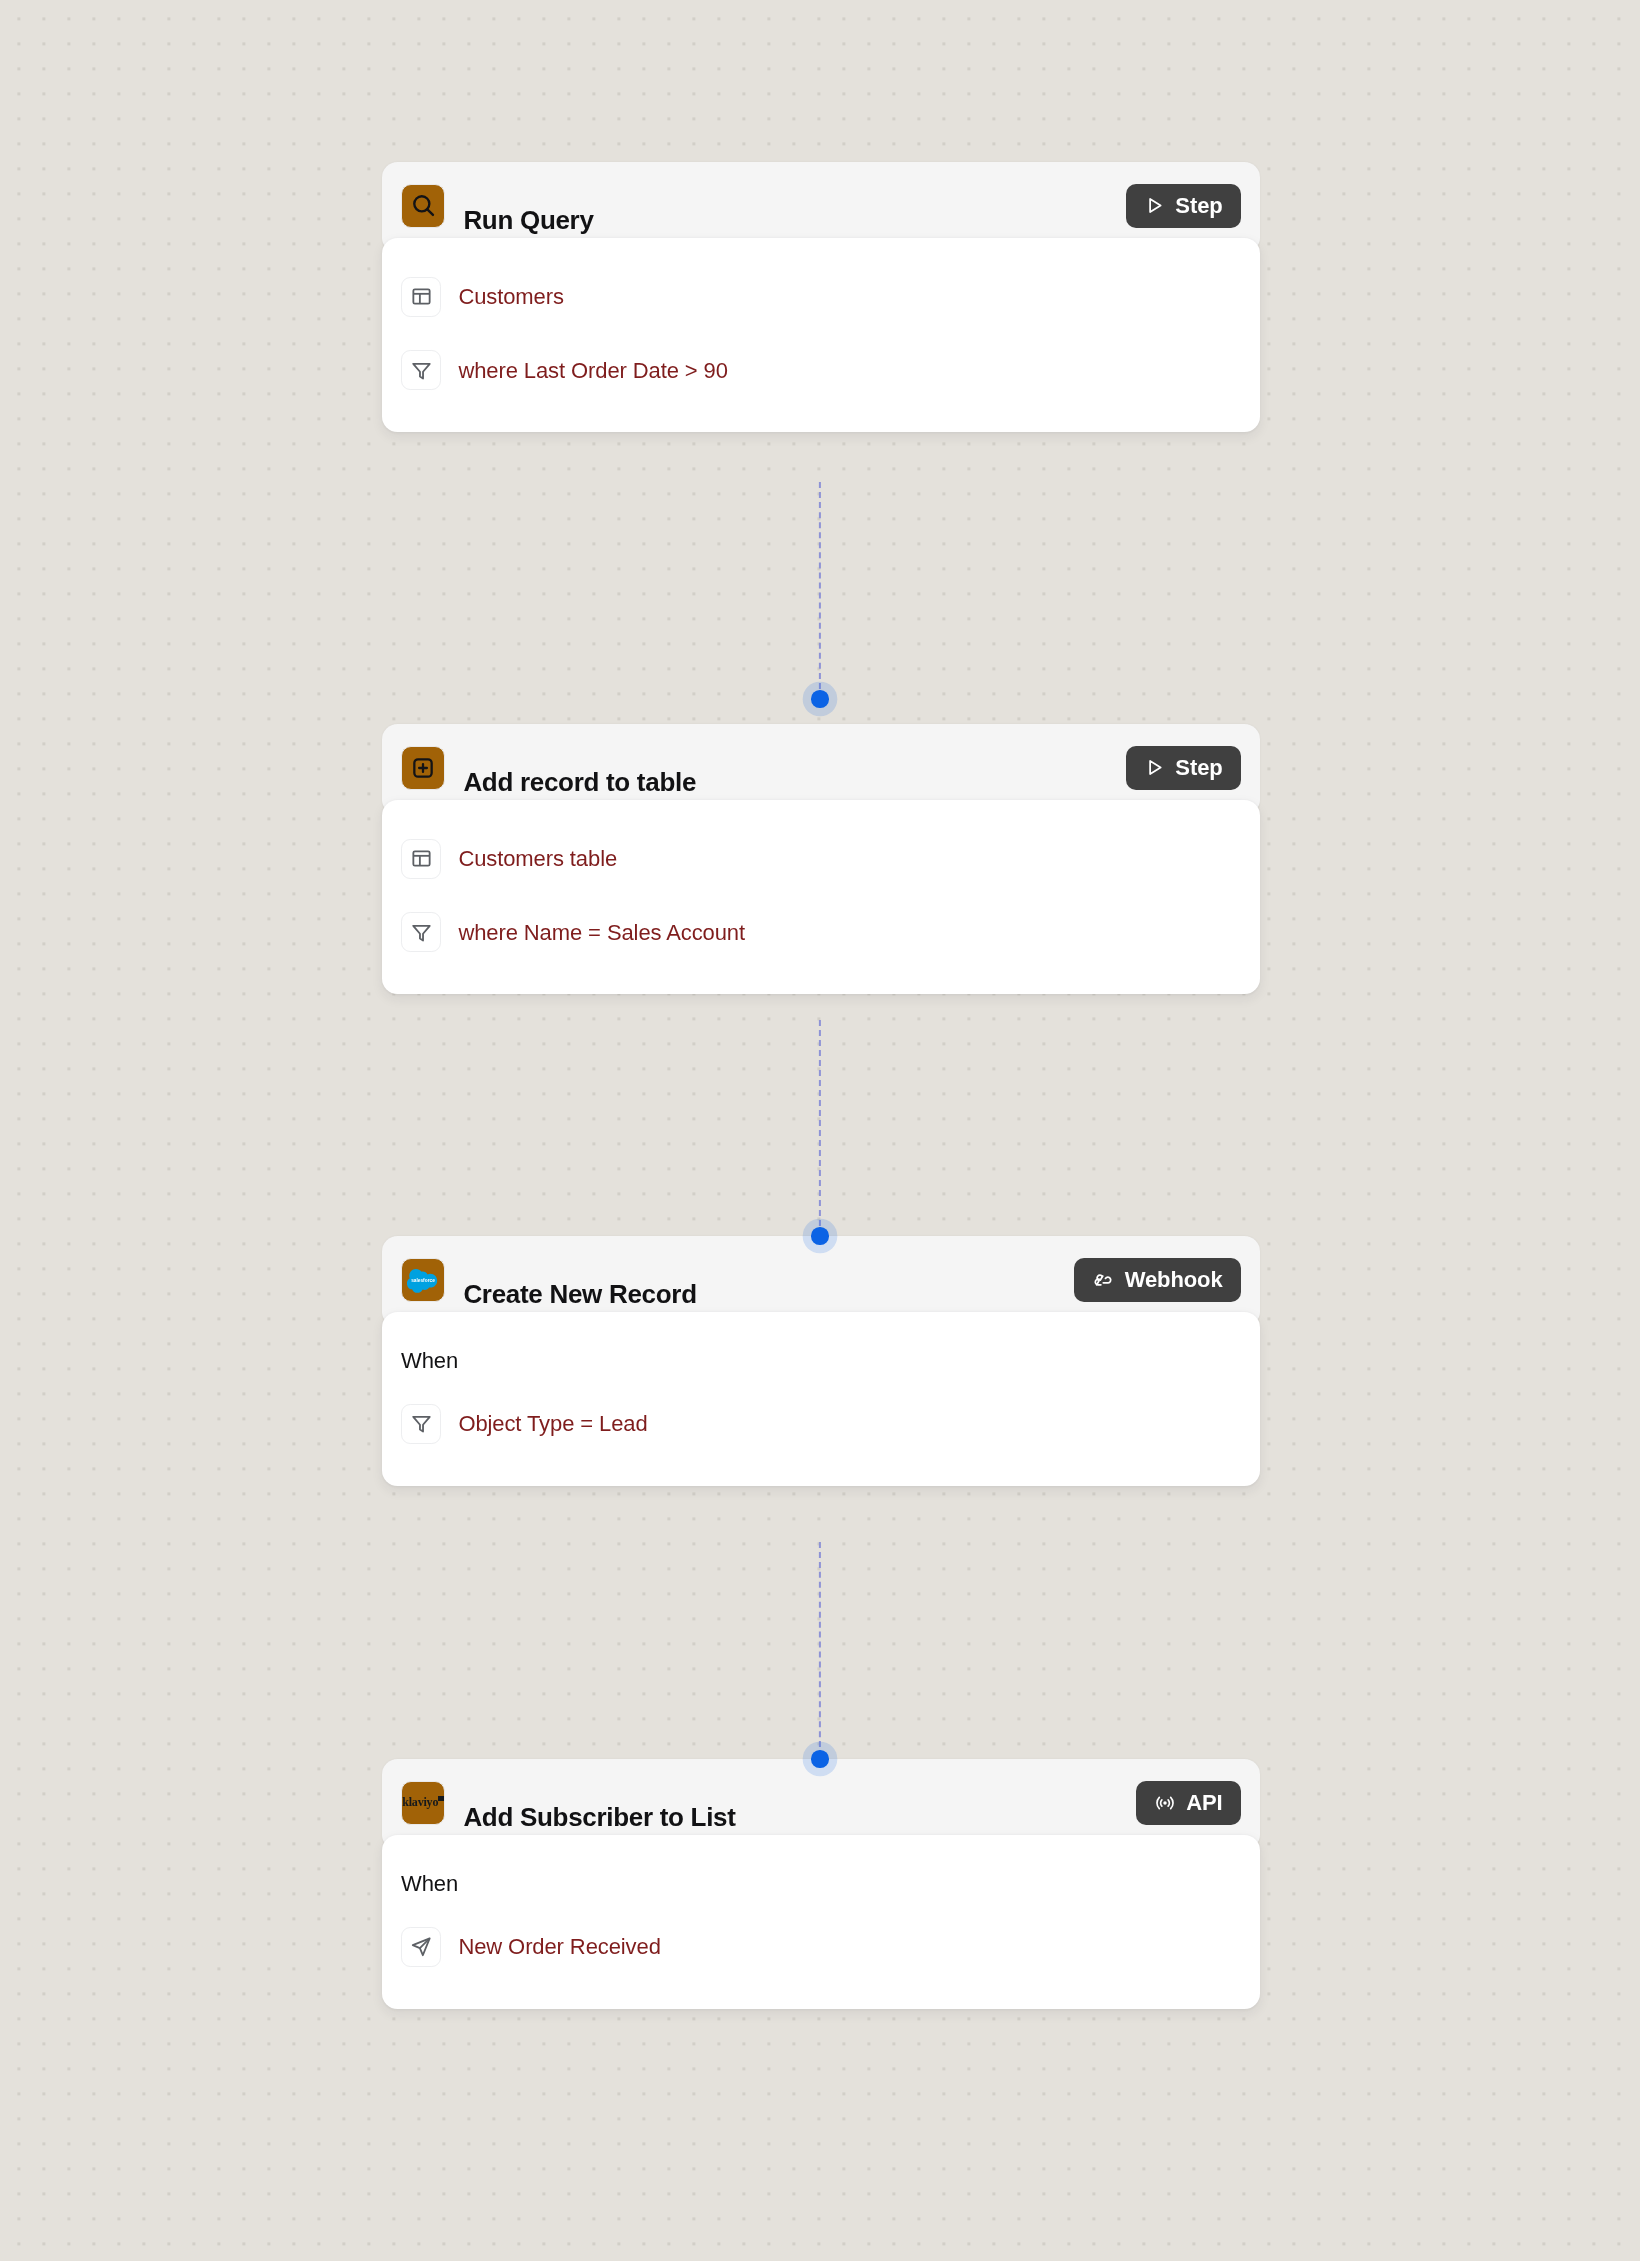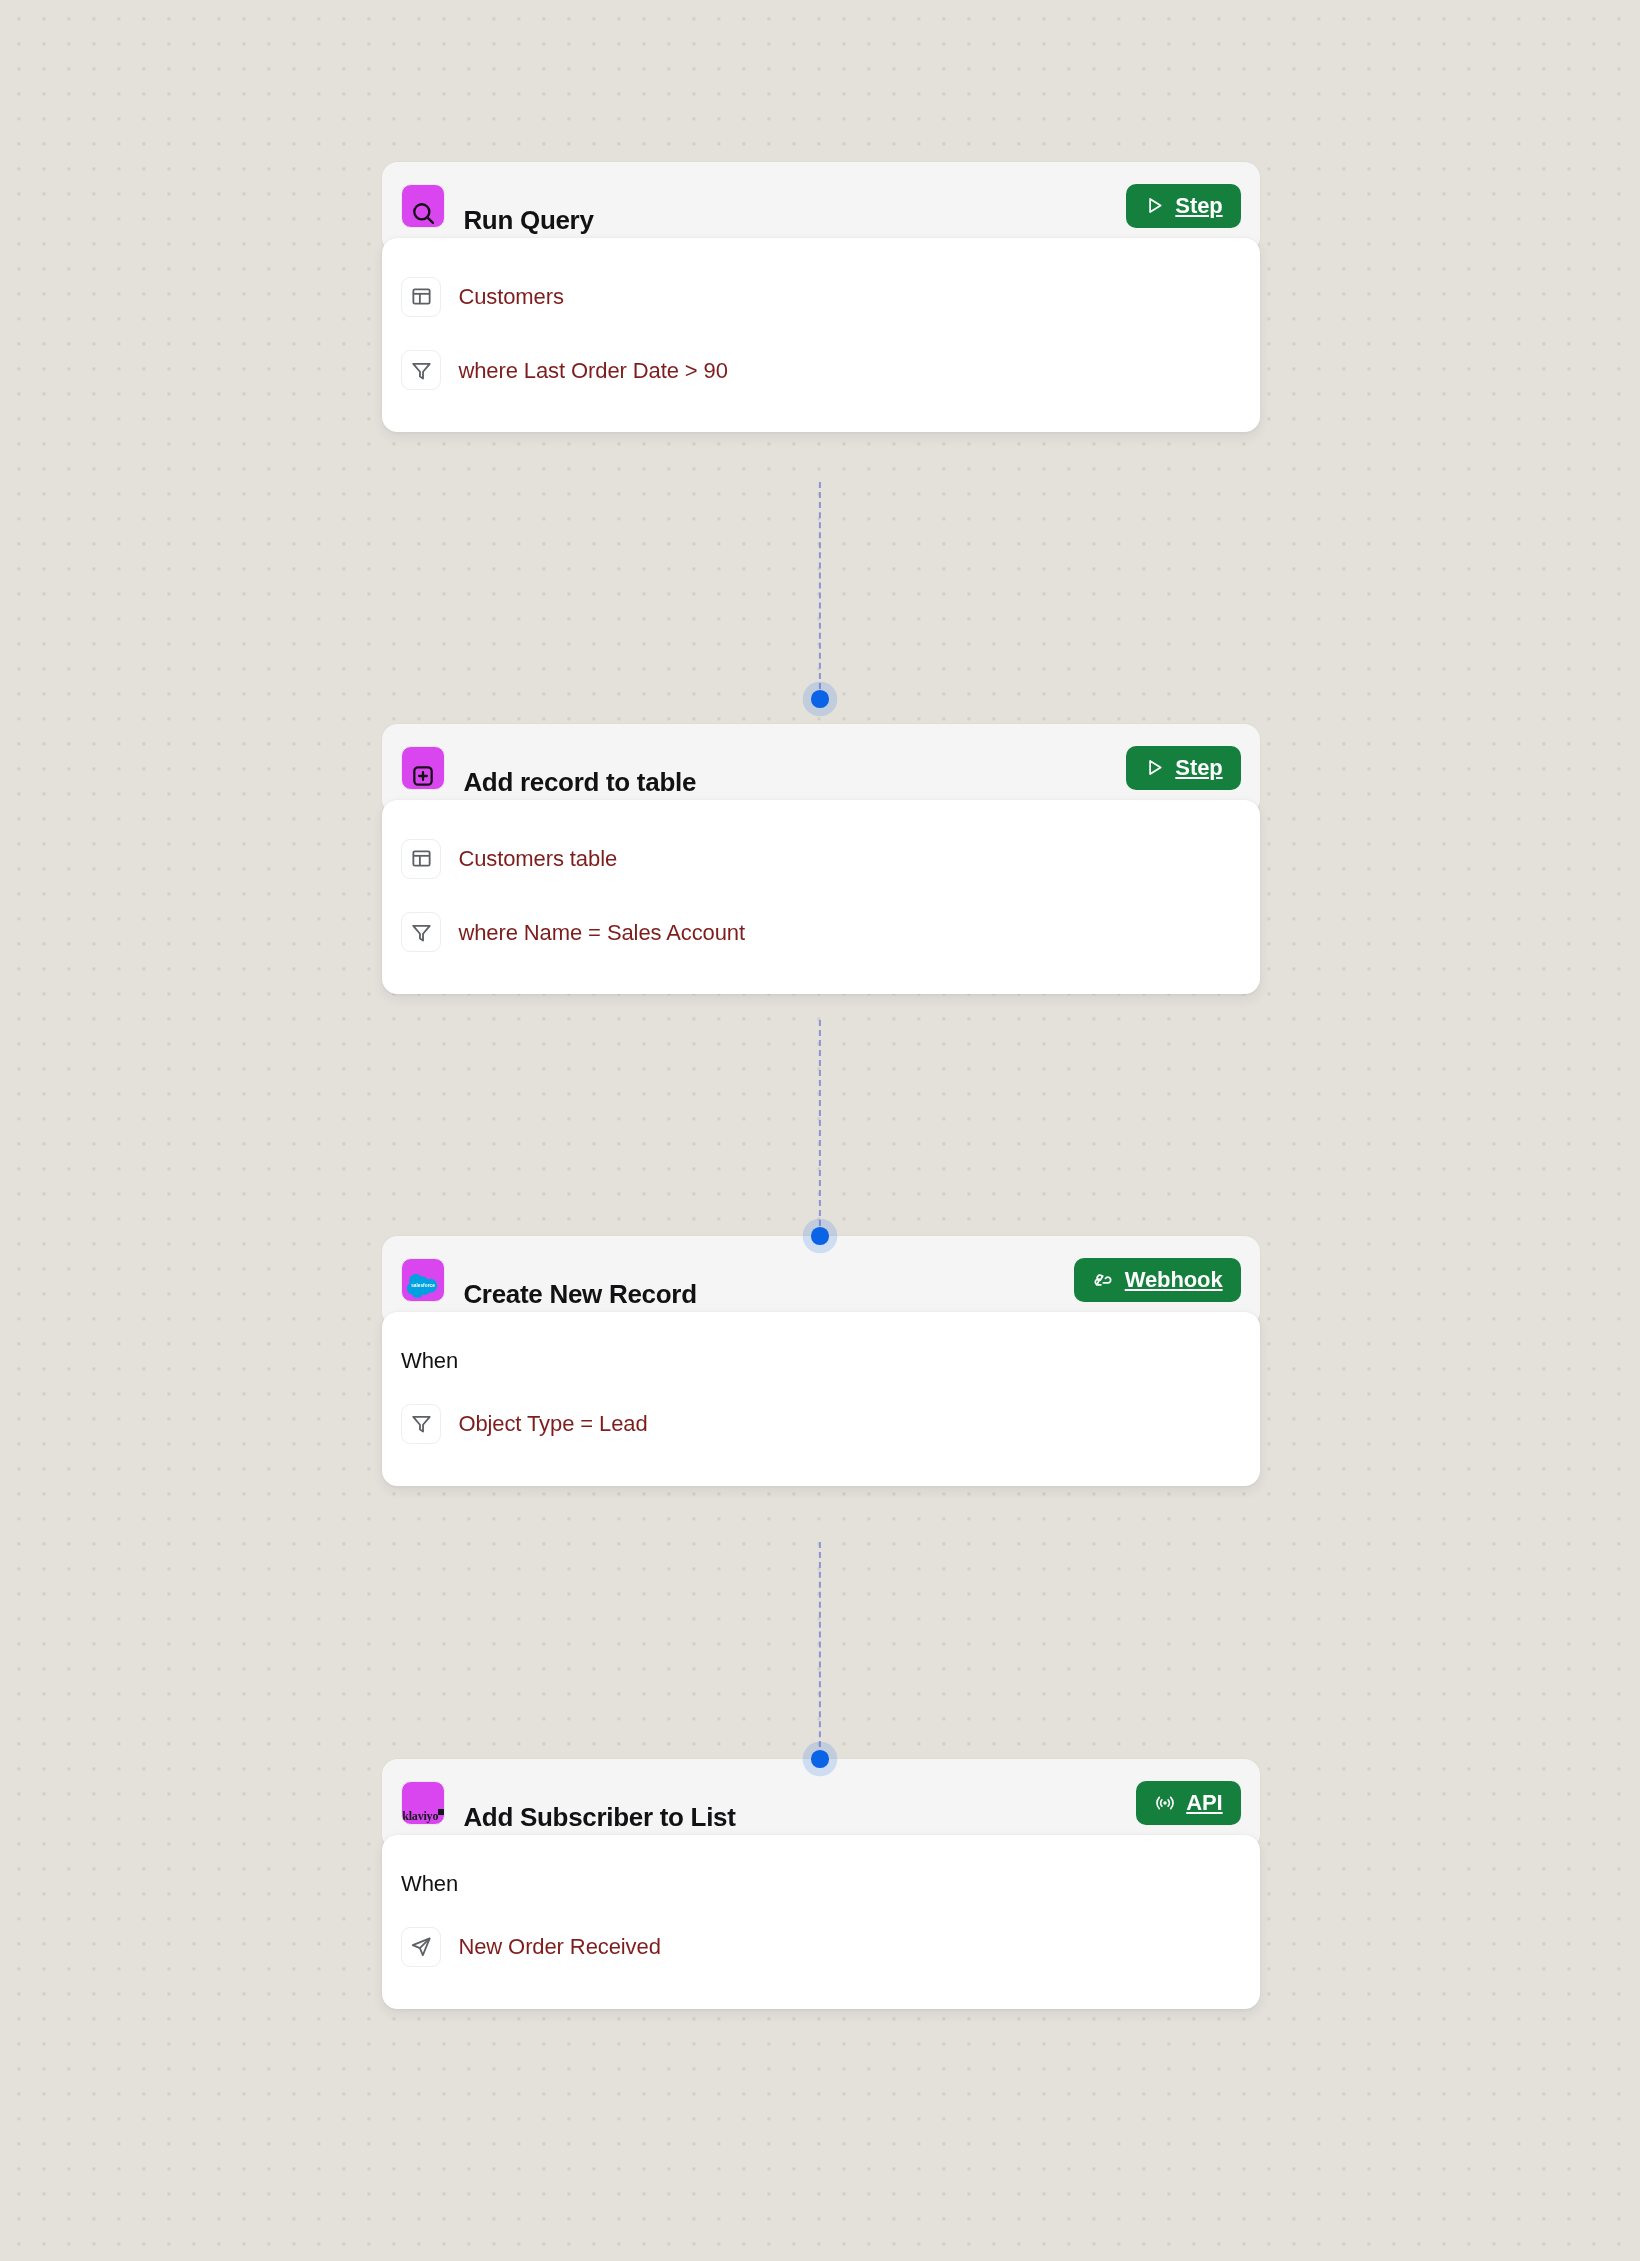--- a/index.html
+++ b/index.html
@@ -85,56 +85,55 @@
     padding: 36px 19px 39px 19px;
     box-shadow: 0 4.6px 12px rgba(40,40,50,0.075), 0 0.9px 2.8px rgba(40,40,50,0.05);
     z-index: 2;
   }
 
   
   .icon-tile {
     width: 44px;
     height: 44px;
     flex: 0 0 44px;
-    background: #d946ef;
+    background: #a16207;
     border: 0.9px solid #e9e9ea;
     border-radius: 10px;
     display: flex;
-    align-items: flex-end;
+    align-items: center;
     justify-content: center;
     overflow: hidden;
   }
   .icon-tile svg { display: block; }
 
   .card-title {
     flex: 1 1 auto;
     font-size: 26px;
     font-weight: 700;
     color: #121214;
     letter-spacing: -0.3px;
     line-height: 1.1;
     margin-top: 28px;
   }
 
   
   .badge {
     flex: 0 0 auto;
-    background: #15803d;
+    background: #404040;
     border-radius: 10px;
     height: 44px;
     padding: 0 18.4px;
     display: flex;
     align-items: center;
     gap: 10px;
     color: #ffffff;
     font-size: 22px;
     font-weight: 600;
     letter-spacing: -0.1px;
     white-space: nowrap;
-    text-decoration: underline;
   }
   .badge svg { display: block; flex: 0 0 auto; }
 
   
   .when-label {
     font-size: 22px;
     font-weight: 400;
     color: #121214;
     margin-bottom: 27px;
     letter-spacing: -0.1px;

